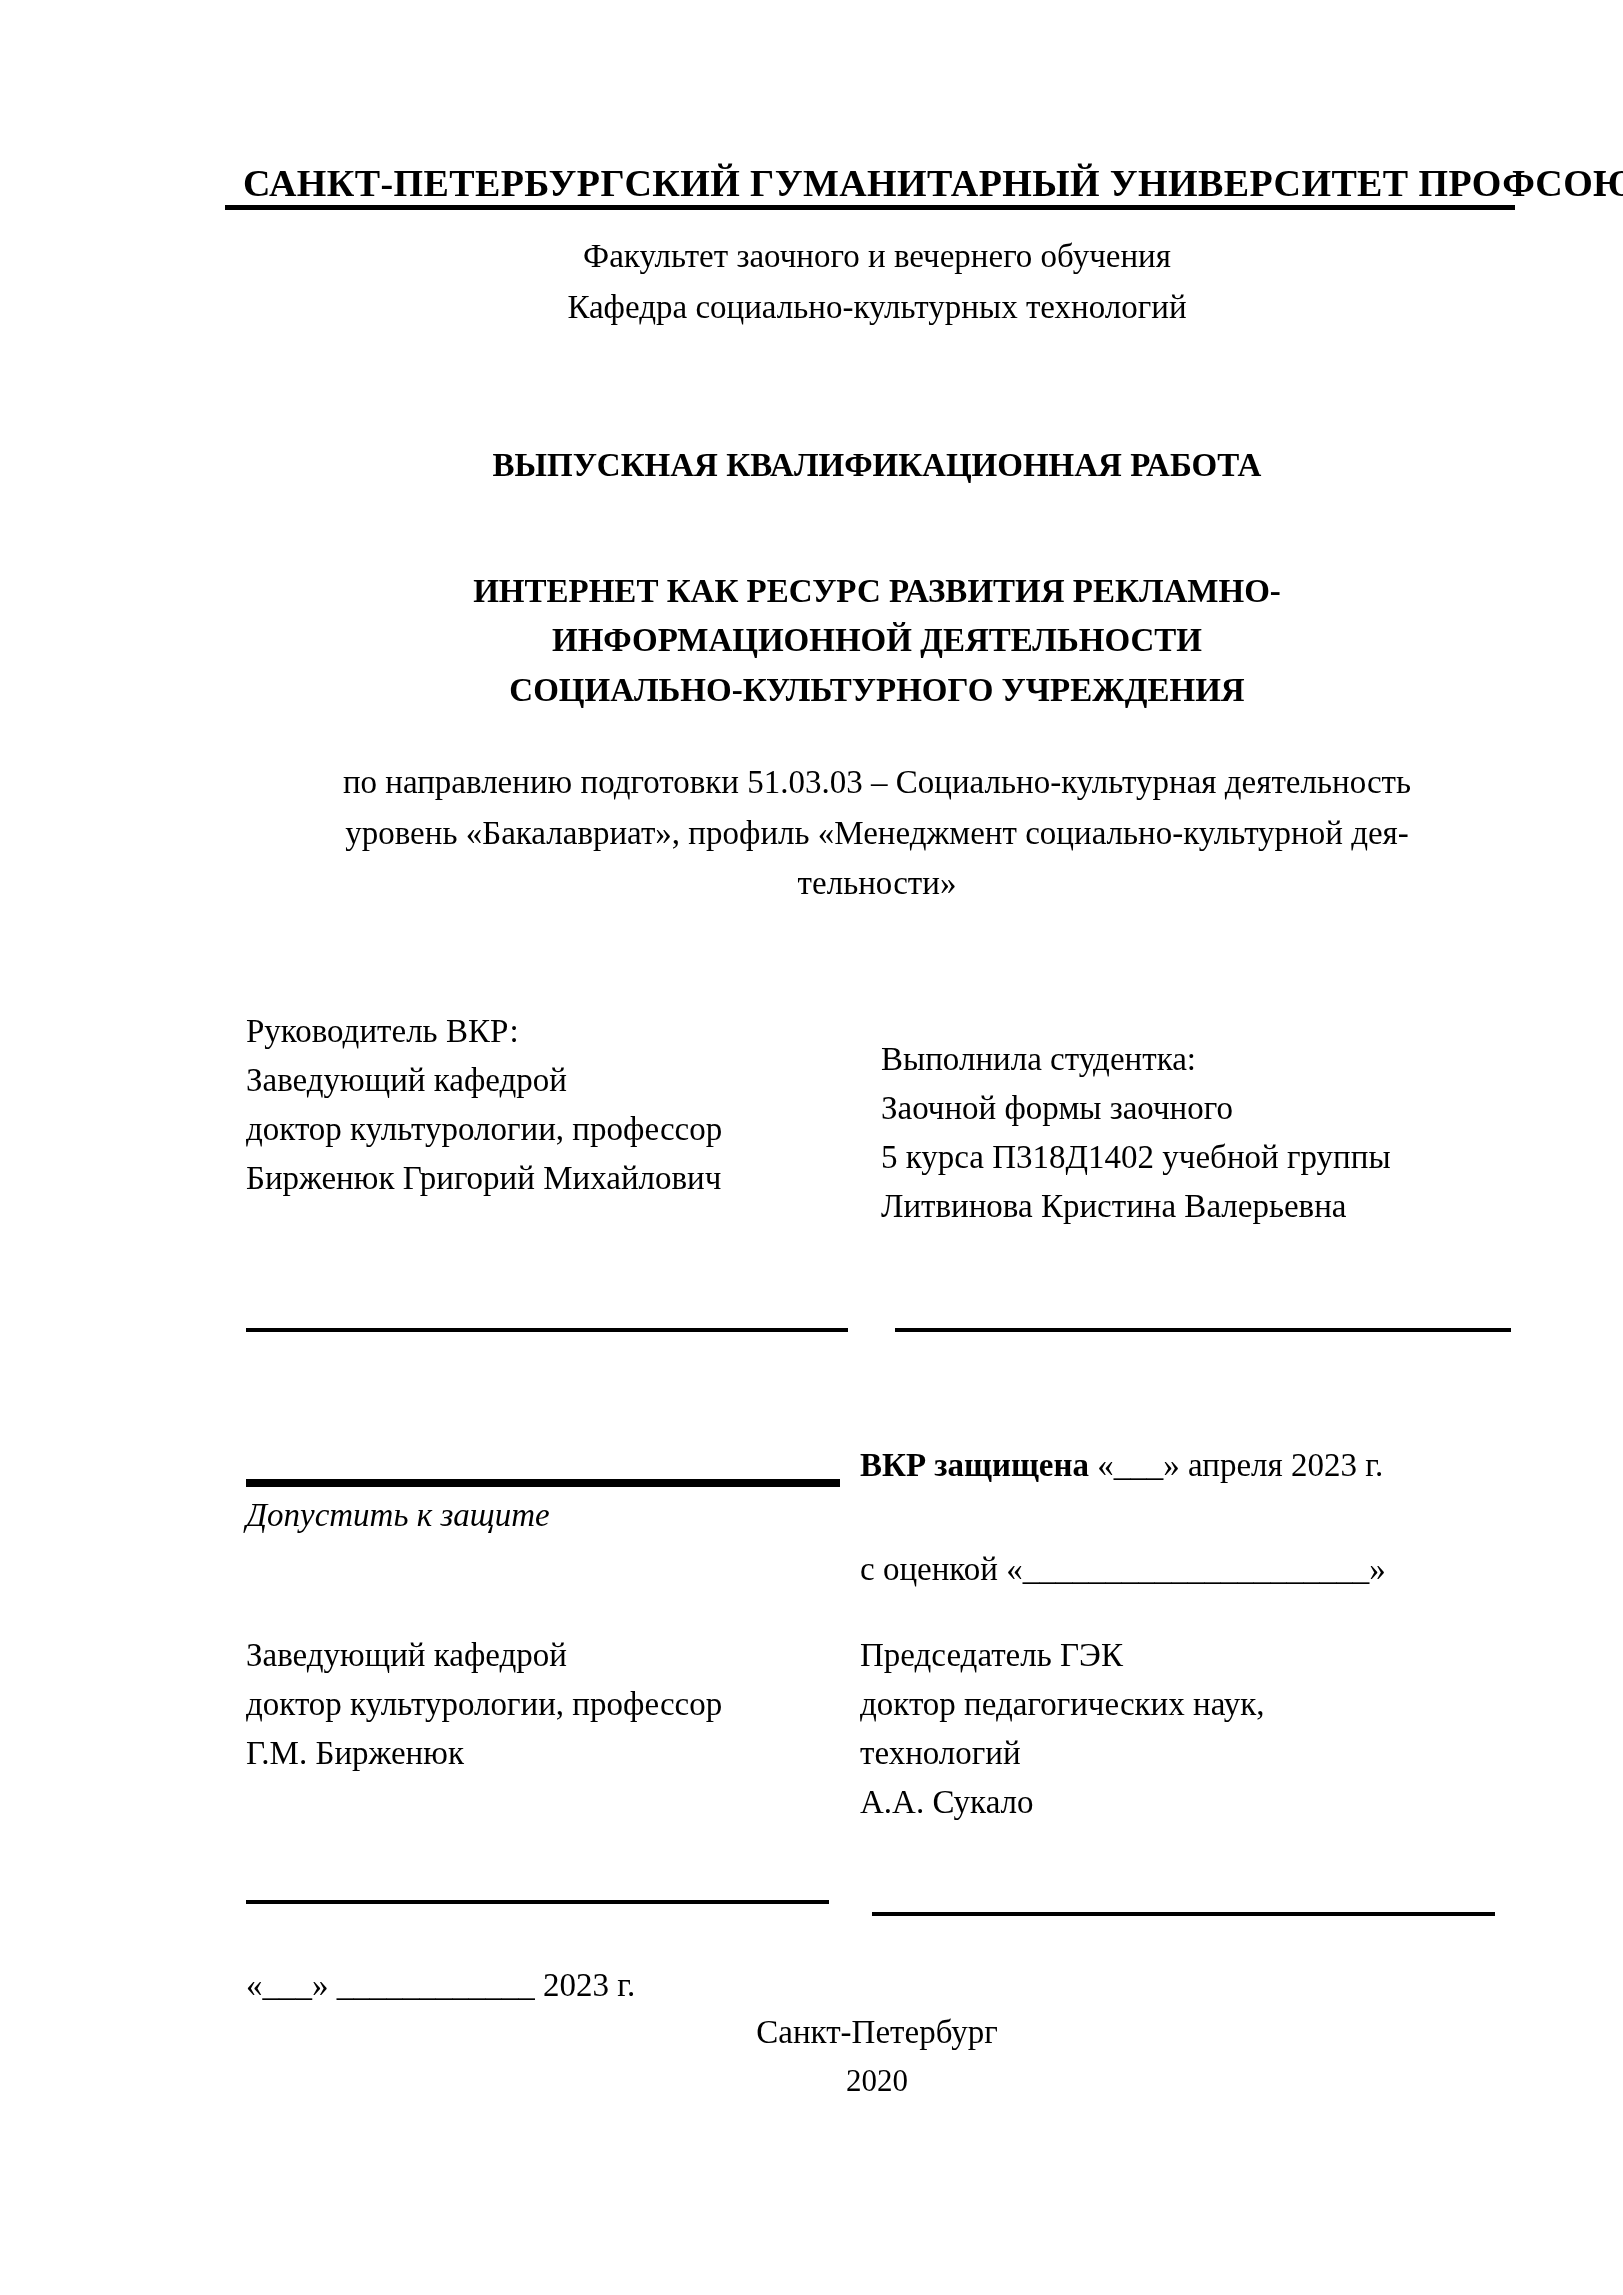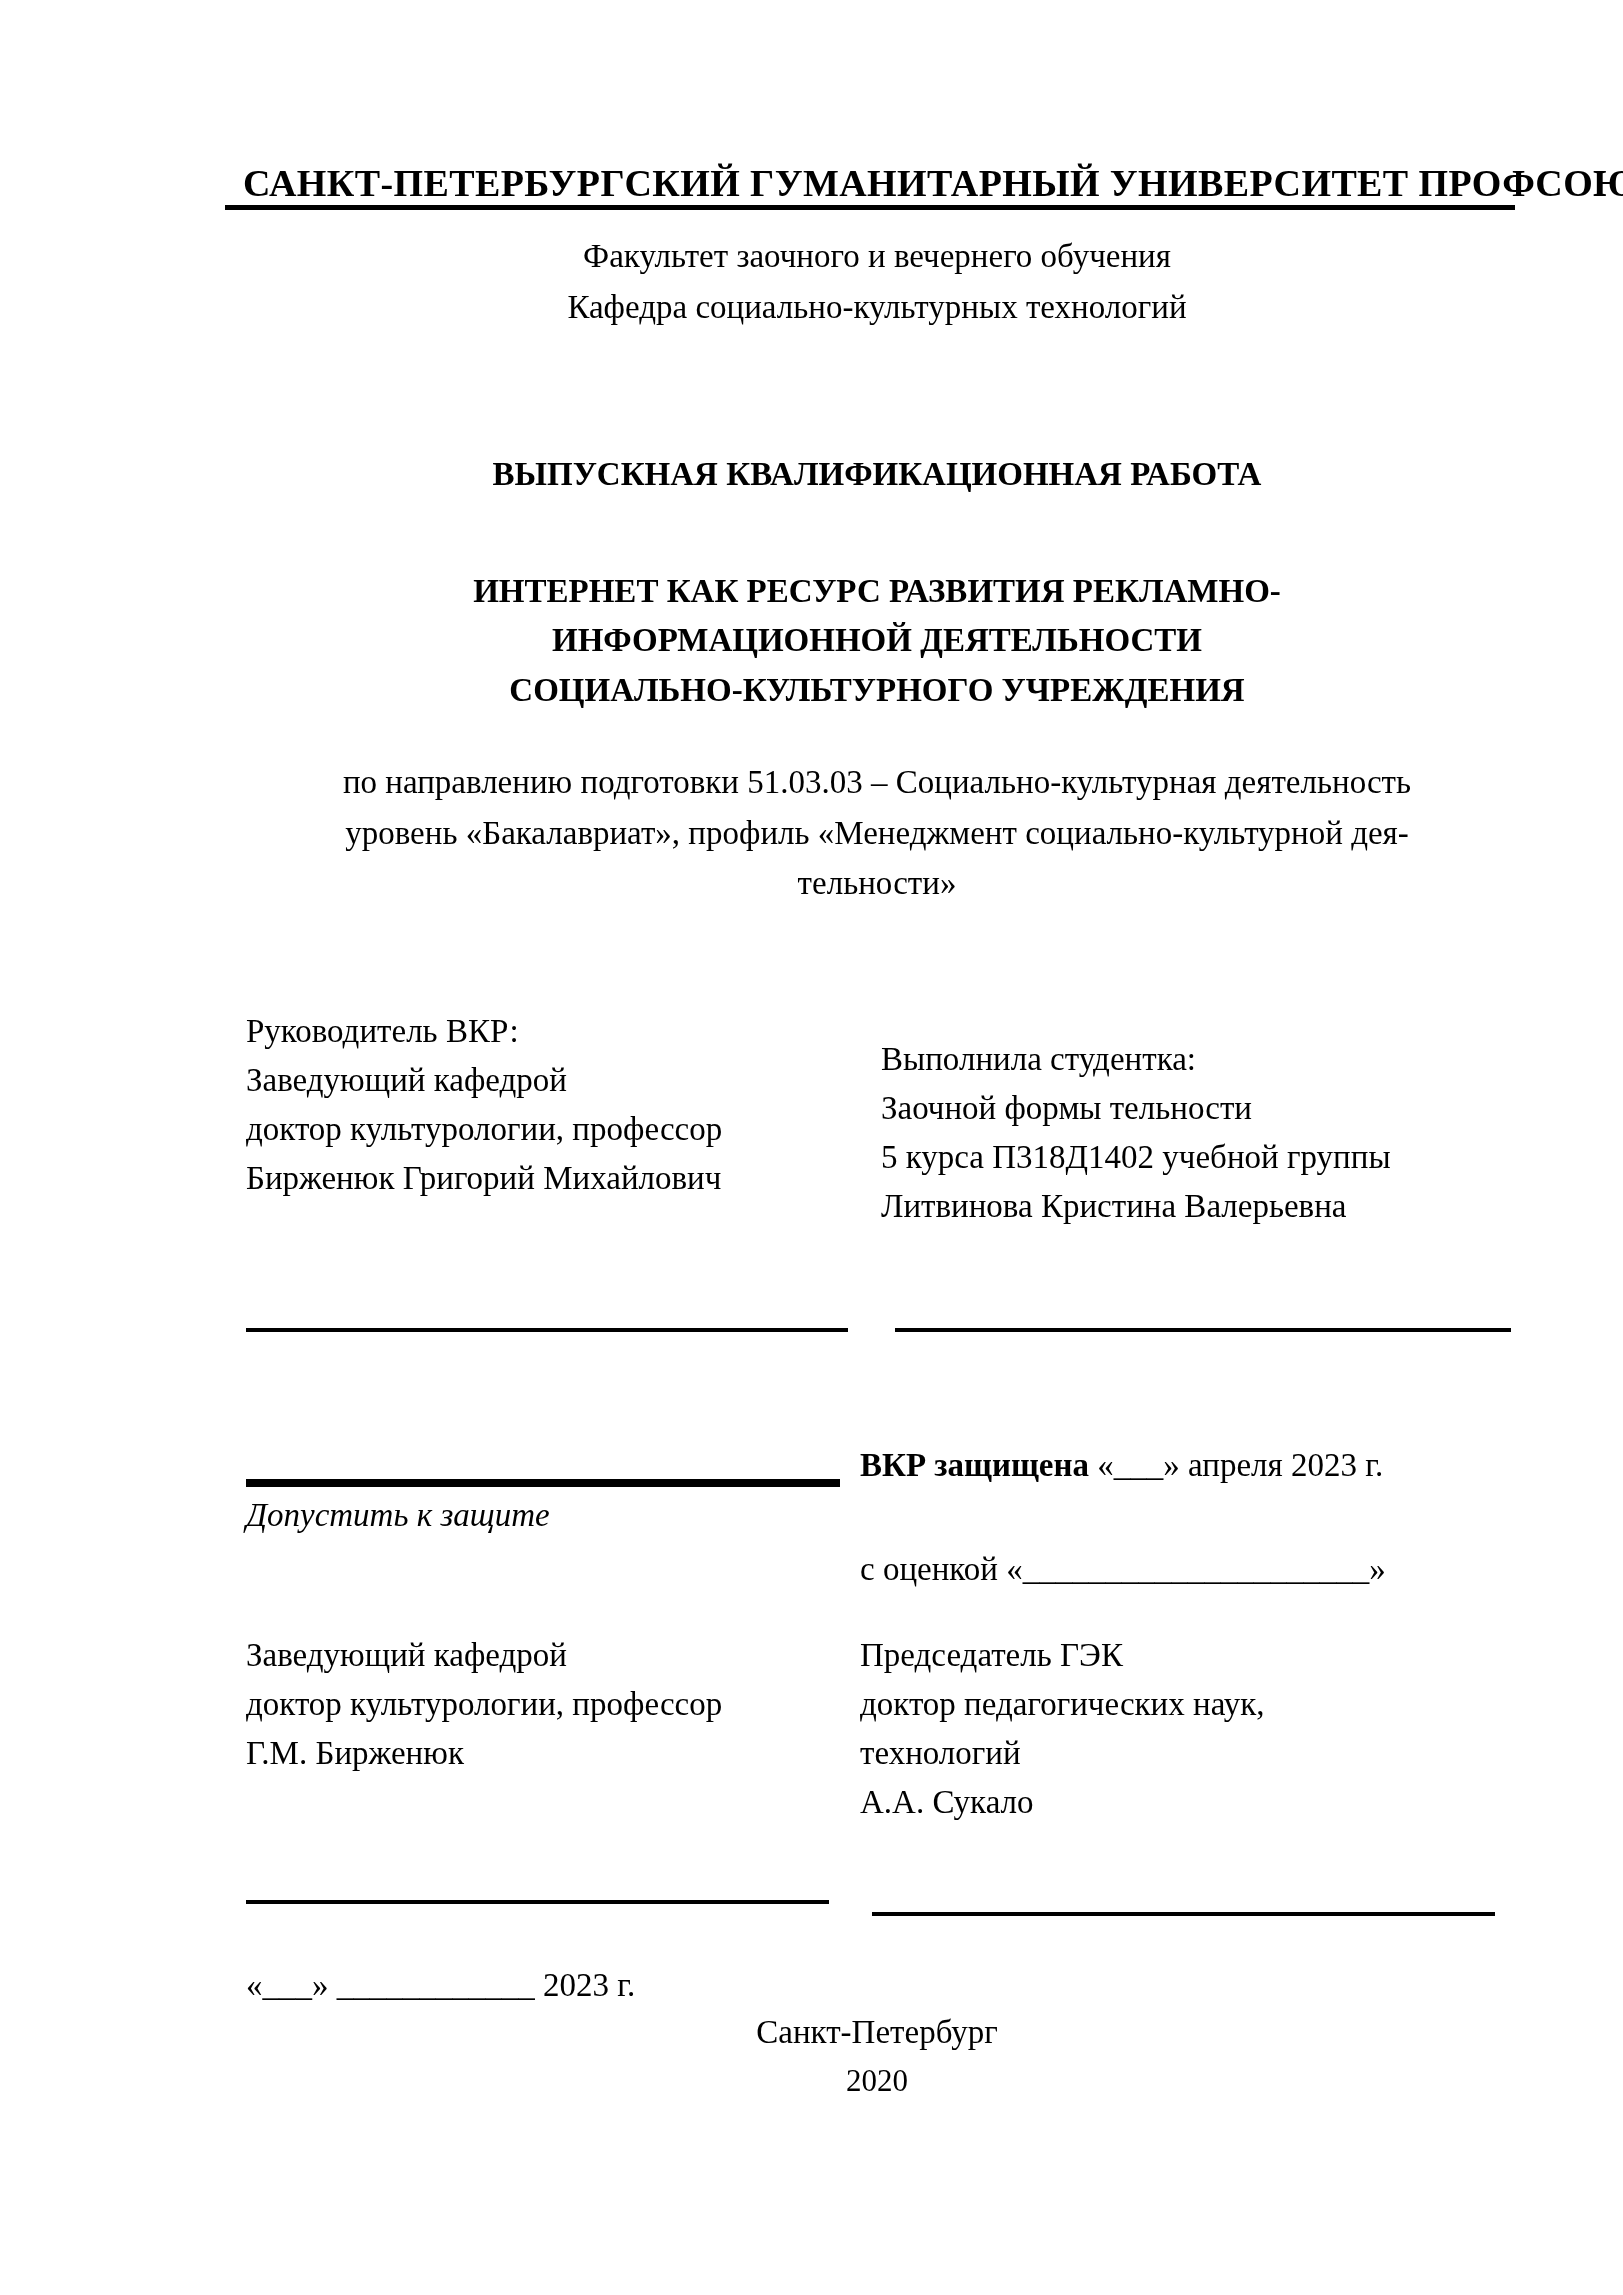--- a/index.html
+++ b/index.html
@@ -51,40 +51,40 @@
 <div class="page">
 
   <div class="centerband uni" style="top:161px;">САНКТ-ПЕТЕРБУРГСКИЙ ГУМАНИТАРНЫЙ УНИВЕРСИТЕТ ПРОФСОЮЗОВ</div>
 
   <div class="rule" style="left:225px; top:205px; width:1290px;"></div>
 
   <div class="centerband t" style="top:232px;">Факультет заочного и вечернего обучения</div>
 
   <div class="centerband t" style="top:283px;">Кафедра социально-культурных технологий</div>
 
-  <div class="centerband t t-bold" style="top:450px;">ВЫПУСКНАЯ КВАЛИФИКАЦИОННАЯ РАБОТА</div>
+  <div class="centerband t t-bold" style="top:441px;">ВЫПУСКНАЯ КВАЛИФИКАЦИОННАЯ РАБОТА</div>
 
   <div class="centerband t t-bold" style="top:567px;">ИНТЕРНЕТ КАК РЕСУРС РАЗВИТИЯ РЕКЛАМНО-</div>
   <div class="centerband t t-bold" style="top:616px;">ИНФОРМАЦИОННОЙ ДЕЯТЕЛЬНОСТИ</div>
   <div class="centerband t t-bold" style="top:666px;">СОЦИАЛЬНО-КУЛЬТУРНОГО УЧРЕЖДЕНИЯ</div>
 
   <div class="centerband t" style="top:758px;">по направлению подготовки 51.03.03 – Социально-культурная деятельность</div>
   <div class="centerband t" style="top:809px;">уровень «Бакалавриат», профиль «Менеджмент социально-культурной дея-</div>
   <div class="centerband t" style="top:859px;">тельности»</div>
 
   <div class="abs col" style="left:246px; top:1007px;">
     <span class="t">Руководитель ВКР:</span>
     <span class="t">Заведующий кафедрой</span>
     <span class="t">доктор культурологии, профессор</span>
     <span class="t">Бирженюк Григорий Михайлович</span>
   </div>
 
   <div class="abs col" style="left:881px; top:1035px;">
     <span class="t">Выполнила студентка:</span>
-    <span class="t">Заочной формы тельности</span>
+    <span class="t">Заочной формы заочного</span>
     <span class="t">5 курса П318Д1402 учебной группы</span>
     <span class="t">Литвинова Кристина Валерьевна</span>
   </div>
 
   <div class="sigline" style="left:246px; top:1328px; width:602px;"></div>
   <div class="sigline" style="left:895px; top:1328px; width:616px;"></div>
 
   <div class="abs t nowrap" style="left:860px; top:1441px;">
     <span class="t-bold">ВКР защищена</span><span> «___» апреля 2023 г.</span>
   </div>

